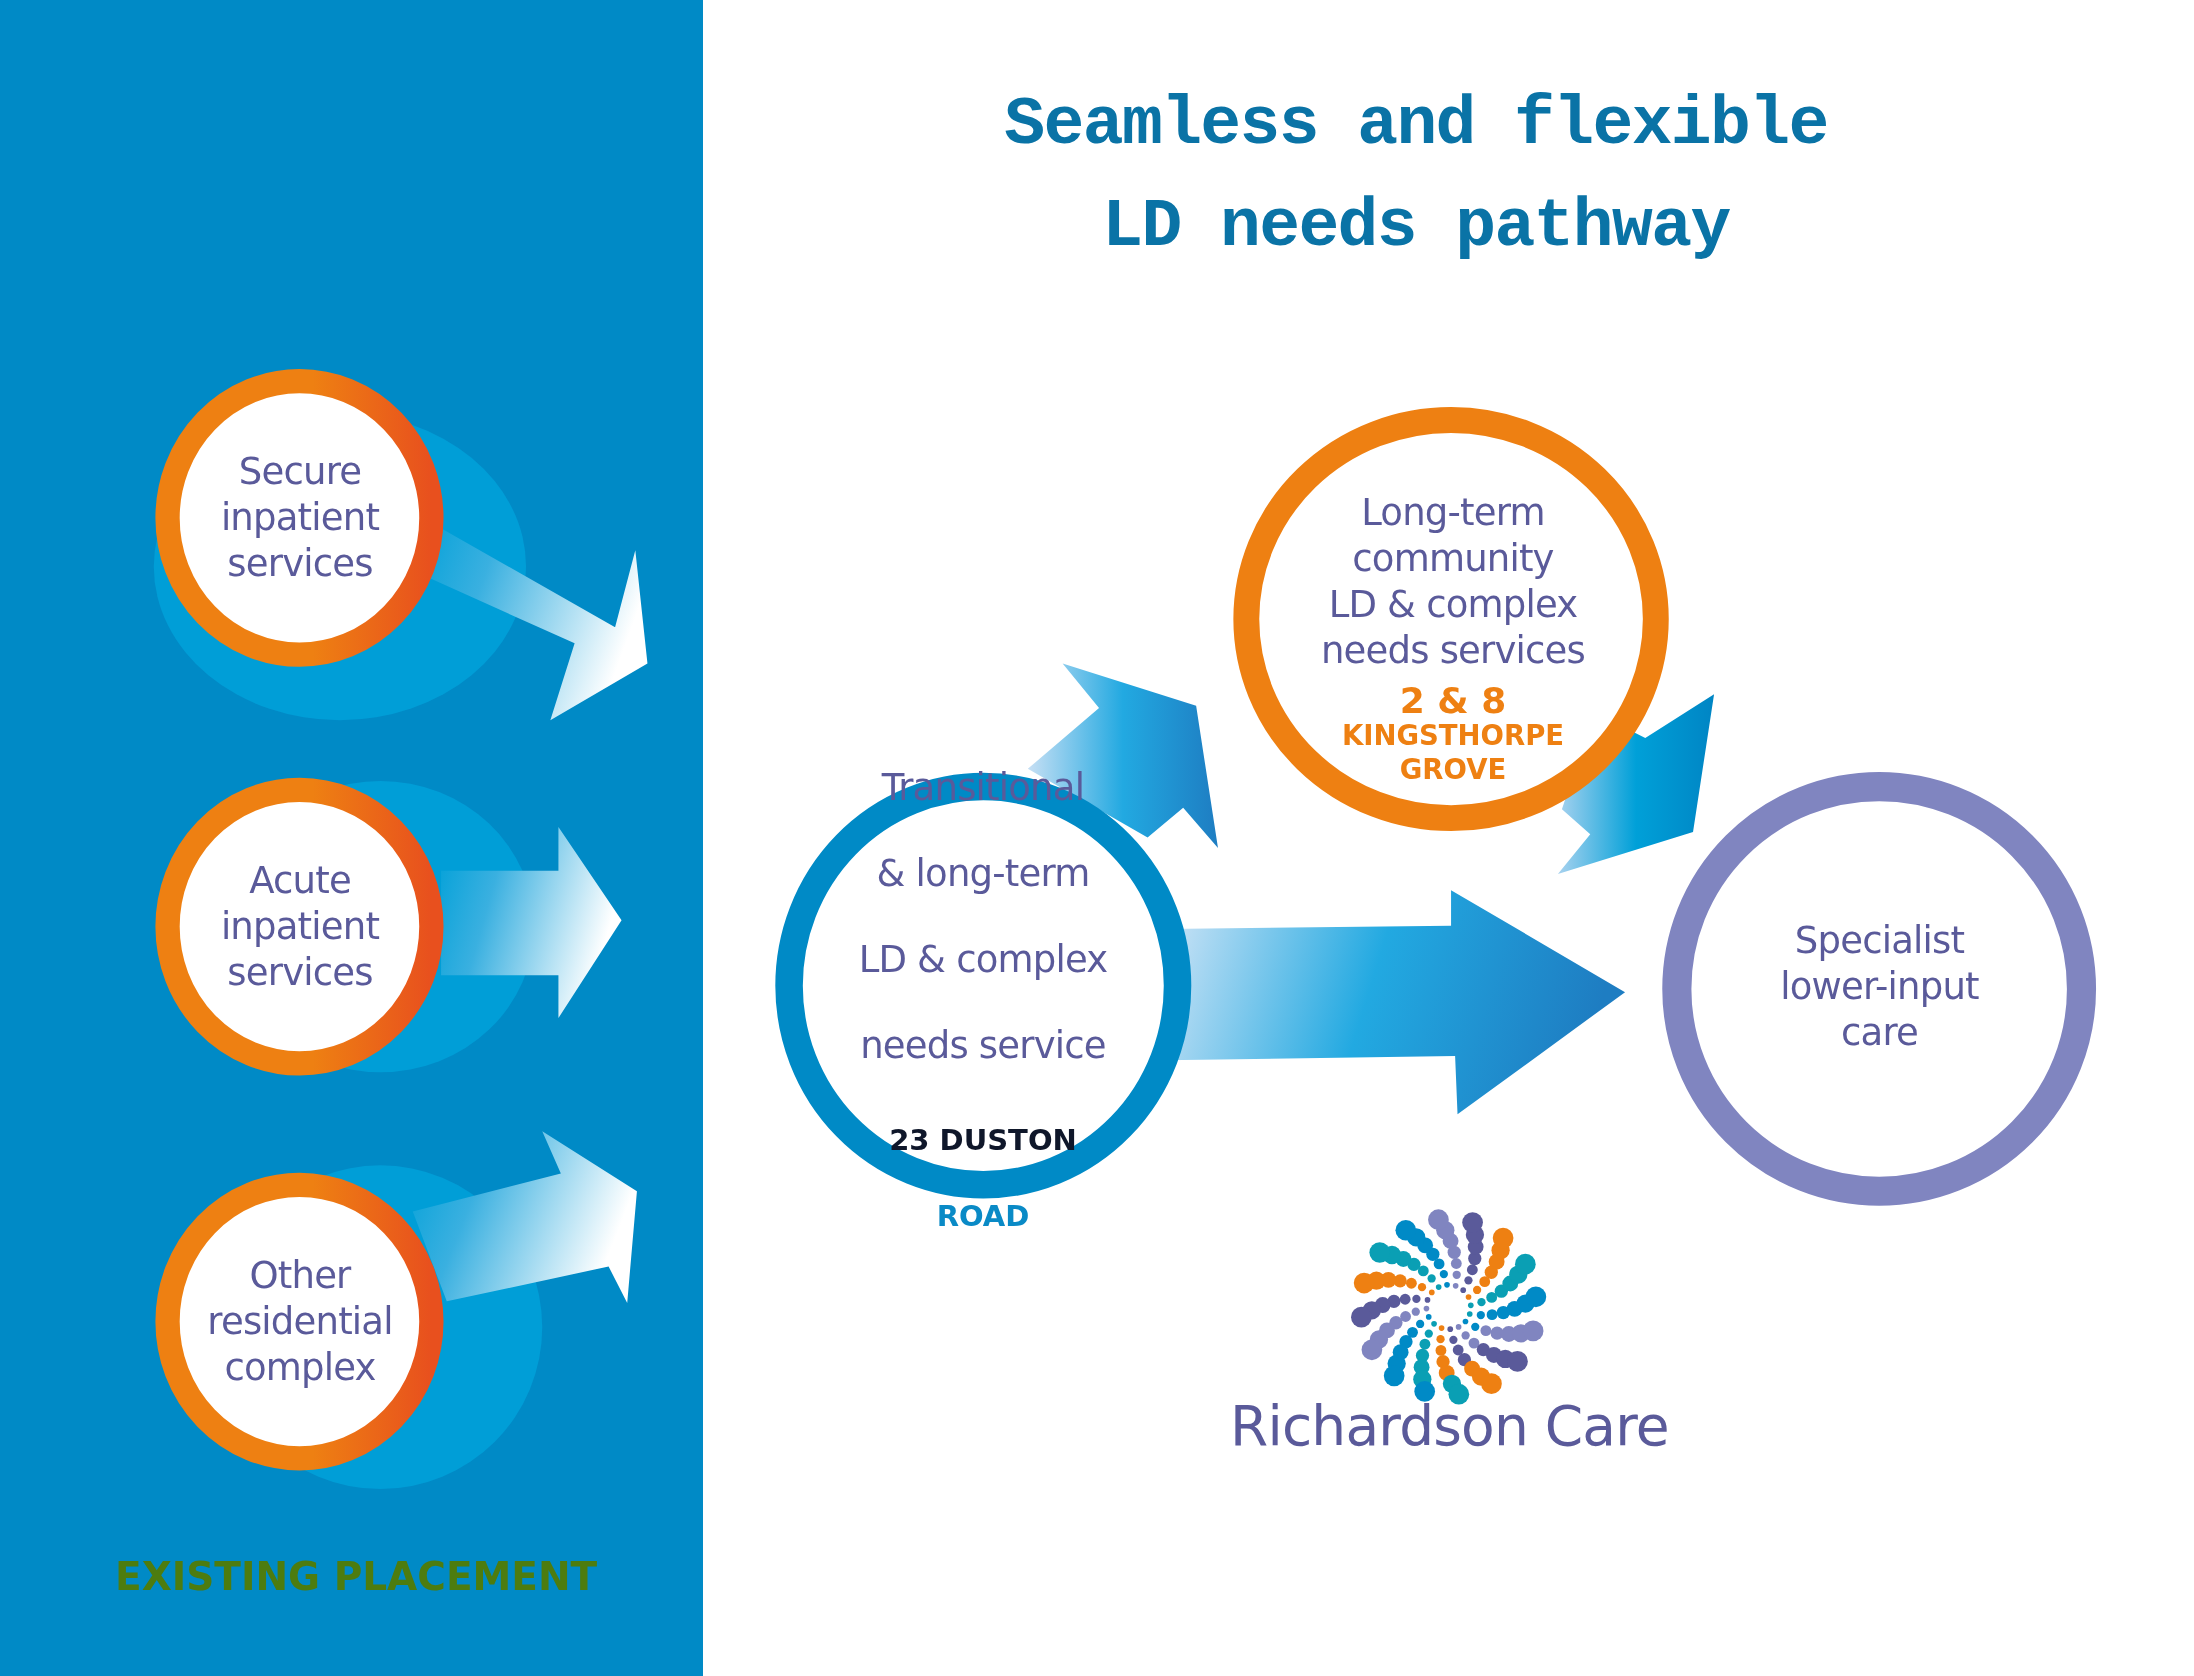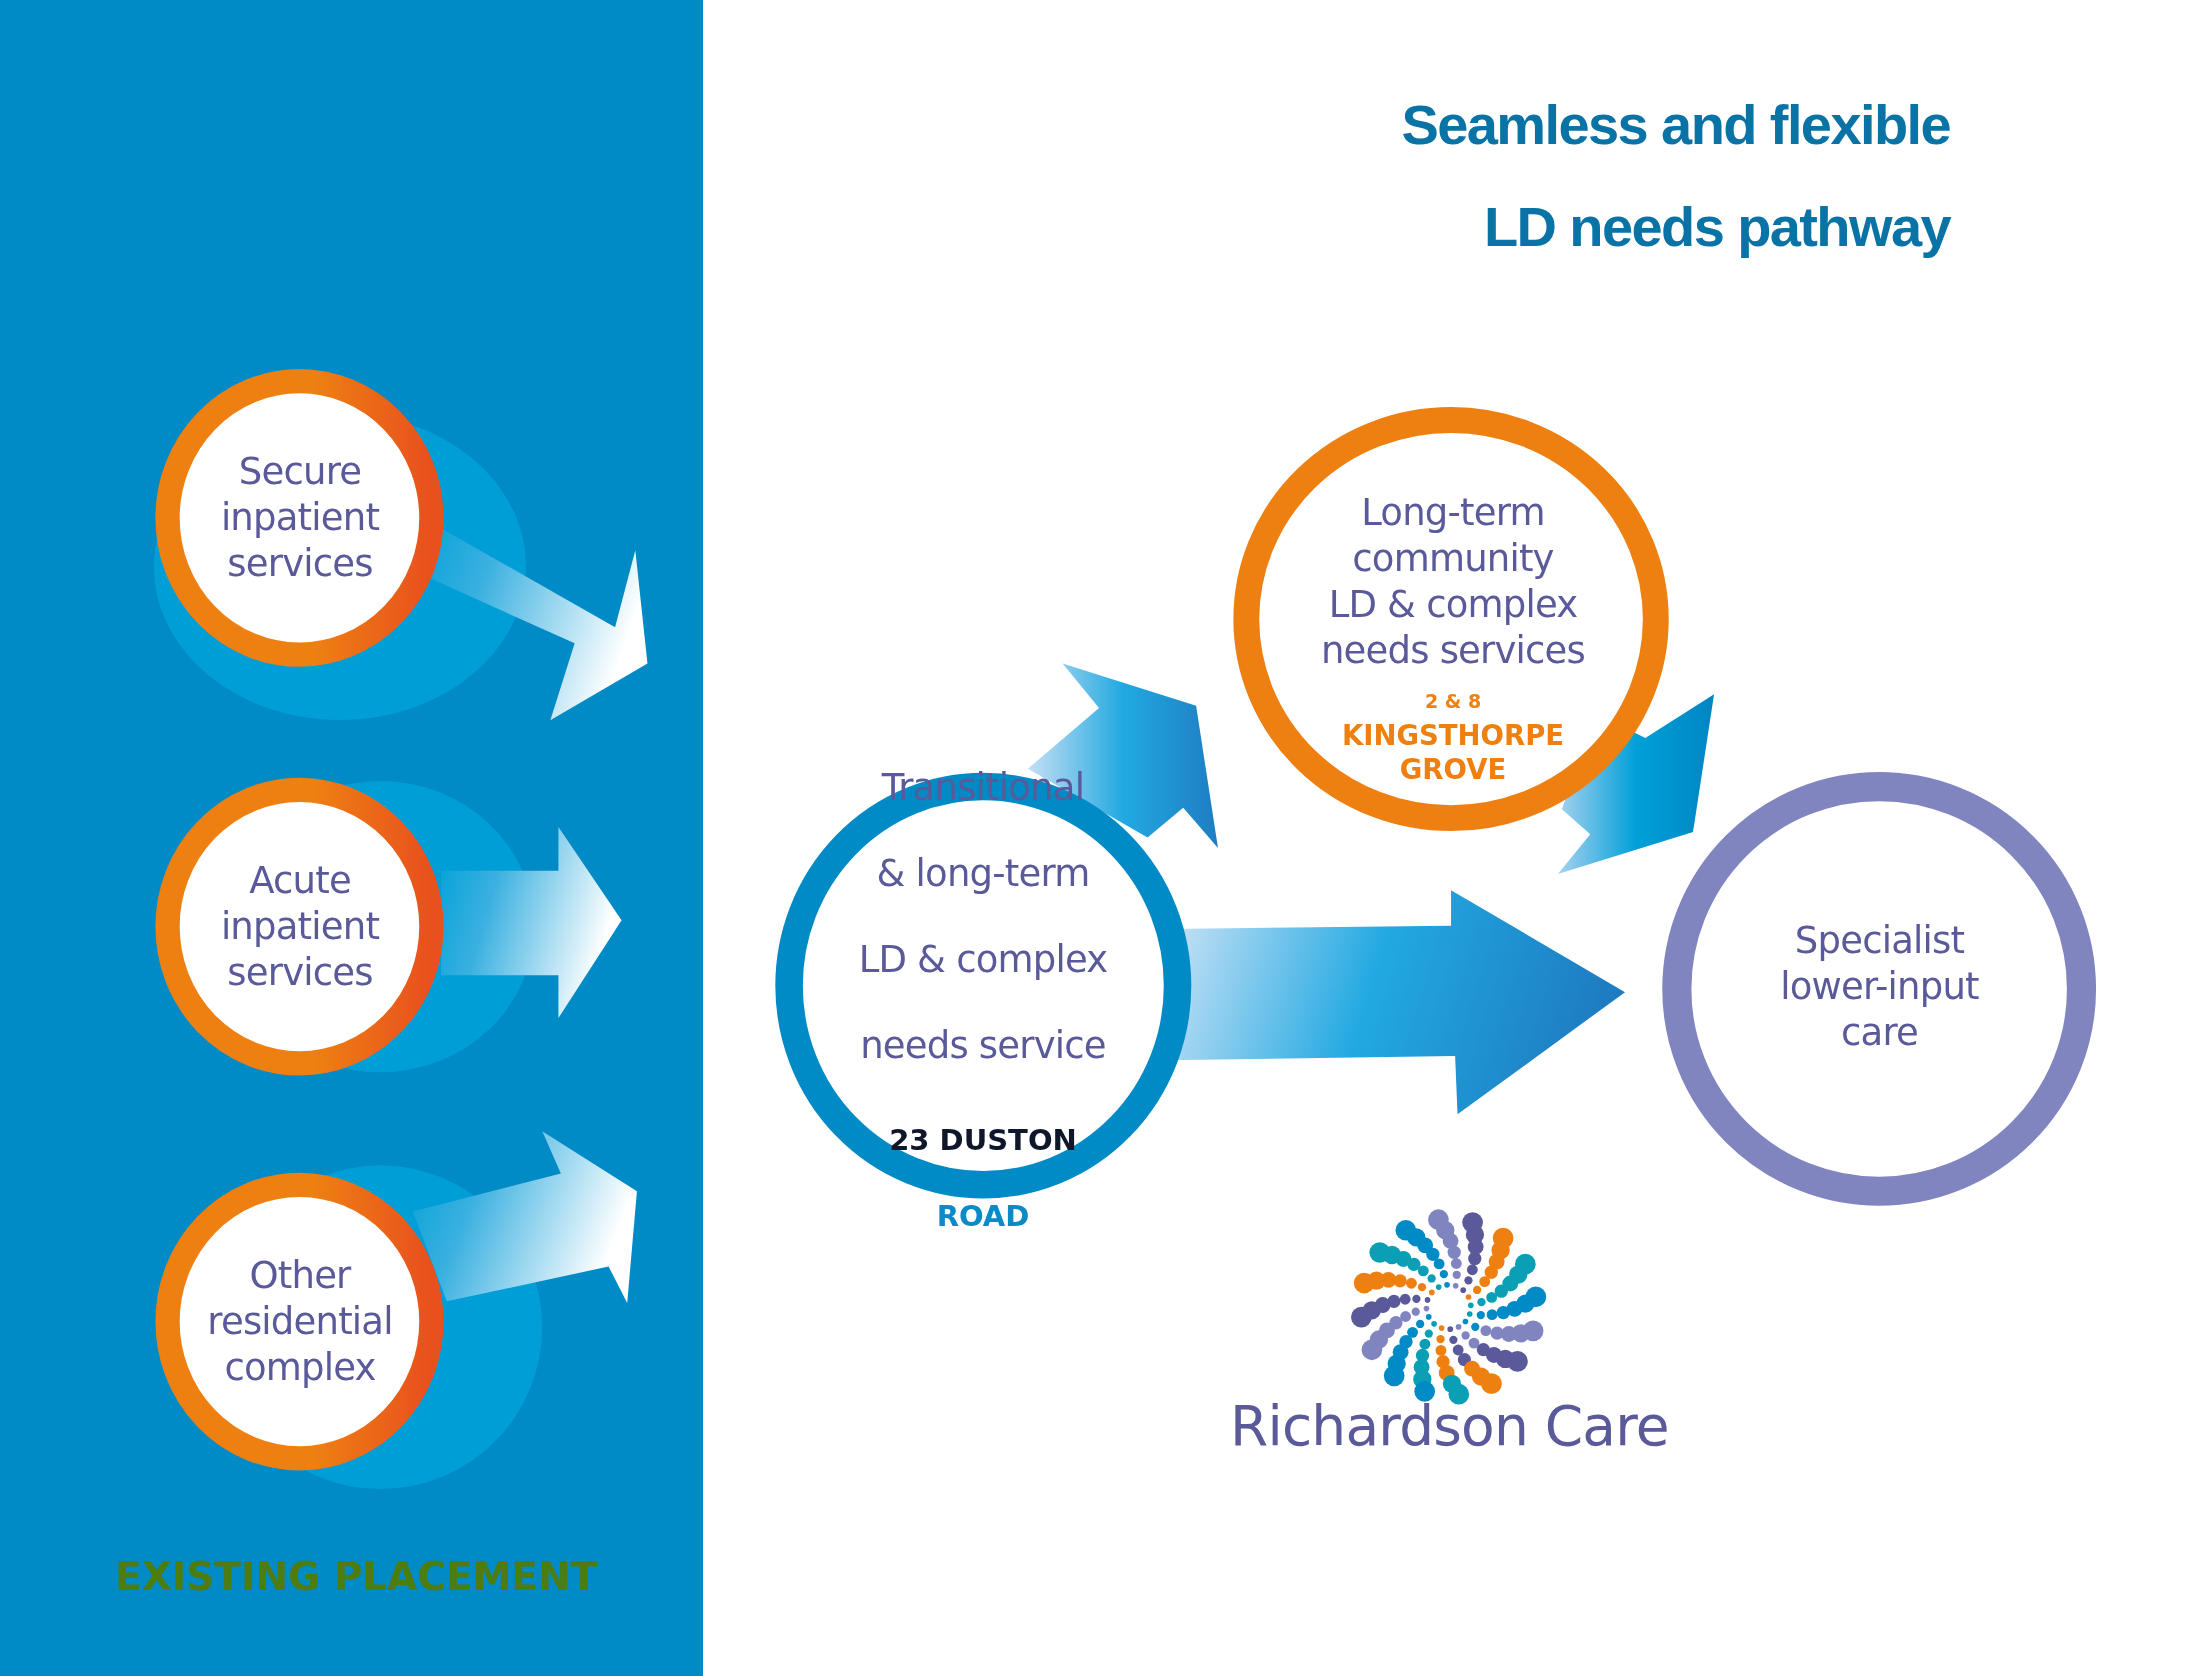--- a/index.html
+++ b/index.html
@@ -1,19 +1,19 @@
 <!DOCTYPE html>
 <html style="font-size:13px"><head>
 <meta charset="utf-8">
 <style>
   html, body { margin:0; padding:0; }
   body { width:2194px; height:1676px; position:relative; overflow:hidden; background:#ffffff; font-family:"DejaVu Sans", sans-serif; }
   .left-panel { position:absolute; left:0; top:0; width:703px; height:1676px; background:#008ac6; }
   svg.canvas { position:absolute; left:0; top:0; }
-  .title { position:absolute; left:882px; top:74px; width:1068px; text-align:right; color:#0a73a6; font-family:Liberation Sans, sans-serif; font-weight:bold; font-size:56px; line-height:102px; letter-spacing:-1.6px; }
+  .title { position:absolute; left:882px; top:74px; width:1068px; text-align:center; color:#0a73a6; font-family:Liberation Mono, monospace; font-weight:bold; font-size:68px; line-height:102px; letter-spacing:-1.6px; }
   .node-text { position:absolute; display:flex; flex-direction:column; align-items:center; justify-content:center; text-align:center; }
   .label { color:#5a5a9a; font-weight:normal; font-family:"DejaVu Sans", sans-serif; letter-spacing:-0.8px; }
   .sub { font-weight:bold; font-family:"DejaVu Sans", sans-serif; }
   .small-node .label { font-size:37px; line-height:46px; }
   .big-node .label { font-size:37px; line-height:46px; }
   .placement { position:absolute; left:115px; top:1554px; color:#4d7c0f; font-weight:bold; font-size:39px; letter-spacing:0px; font-family:"DejaVu Sans", sans-serif; }
   .logo-text { position:absolute; left:1230px; top:1394px; color:#5a5a9a; font-family:"DejaVu Sans", sans-serif; font-size:55px; letter-spacing:-0.8px; }
 </style>
 </head>
 <body>
@@ -232,21 +232,21 @@
   <div class="label">needs service</div>
   <div class="sub" style="color:#0f172a; font-size:29px; line-height:36px; margin-top:13px;">23 DUSTON</div>
   <div class="sub" style="color:#0a8ac6; font-size:29px; line-height:36px;">ROAD</div>
 </div>
 
 <div class="node-text big-node" style="left:1263px; top:484px; width:380px; height:308px;">
   <div class="label">Long-term</div>
   <div class="label">community</div>
   <div class="label">LD &amp; complex</div>
   <div class="label">needs services</div>
-  <div class="sub" style="color:#ee8012; font-size:19px; line-height:34px; margin-top:9.7px;">2 &amp; 8</div>
+  <div class="sub" style="color:#ee8012; font-size:36px; line-height:34px; margin-top:9.7px;">2 &amp; 8</div>
   <div class="sub" style="color:#ee8012; font-size:27.5px; line-height:34px;text-align:right;">KINGSTHORPE</div>
   <div class="sub" style="color:#ee8012; font-size:27.5px; line-height:34px;">GROVE</div>
 </div>
 
 <div class="node-text big-node" style="left:1708px; top:890px; width:343px; height:194px;">
   <div class="label">Specialist</div>
   <div class="label">lower-input</div>
   <div class="label">care</div>
 </div>
 

